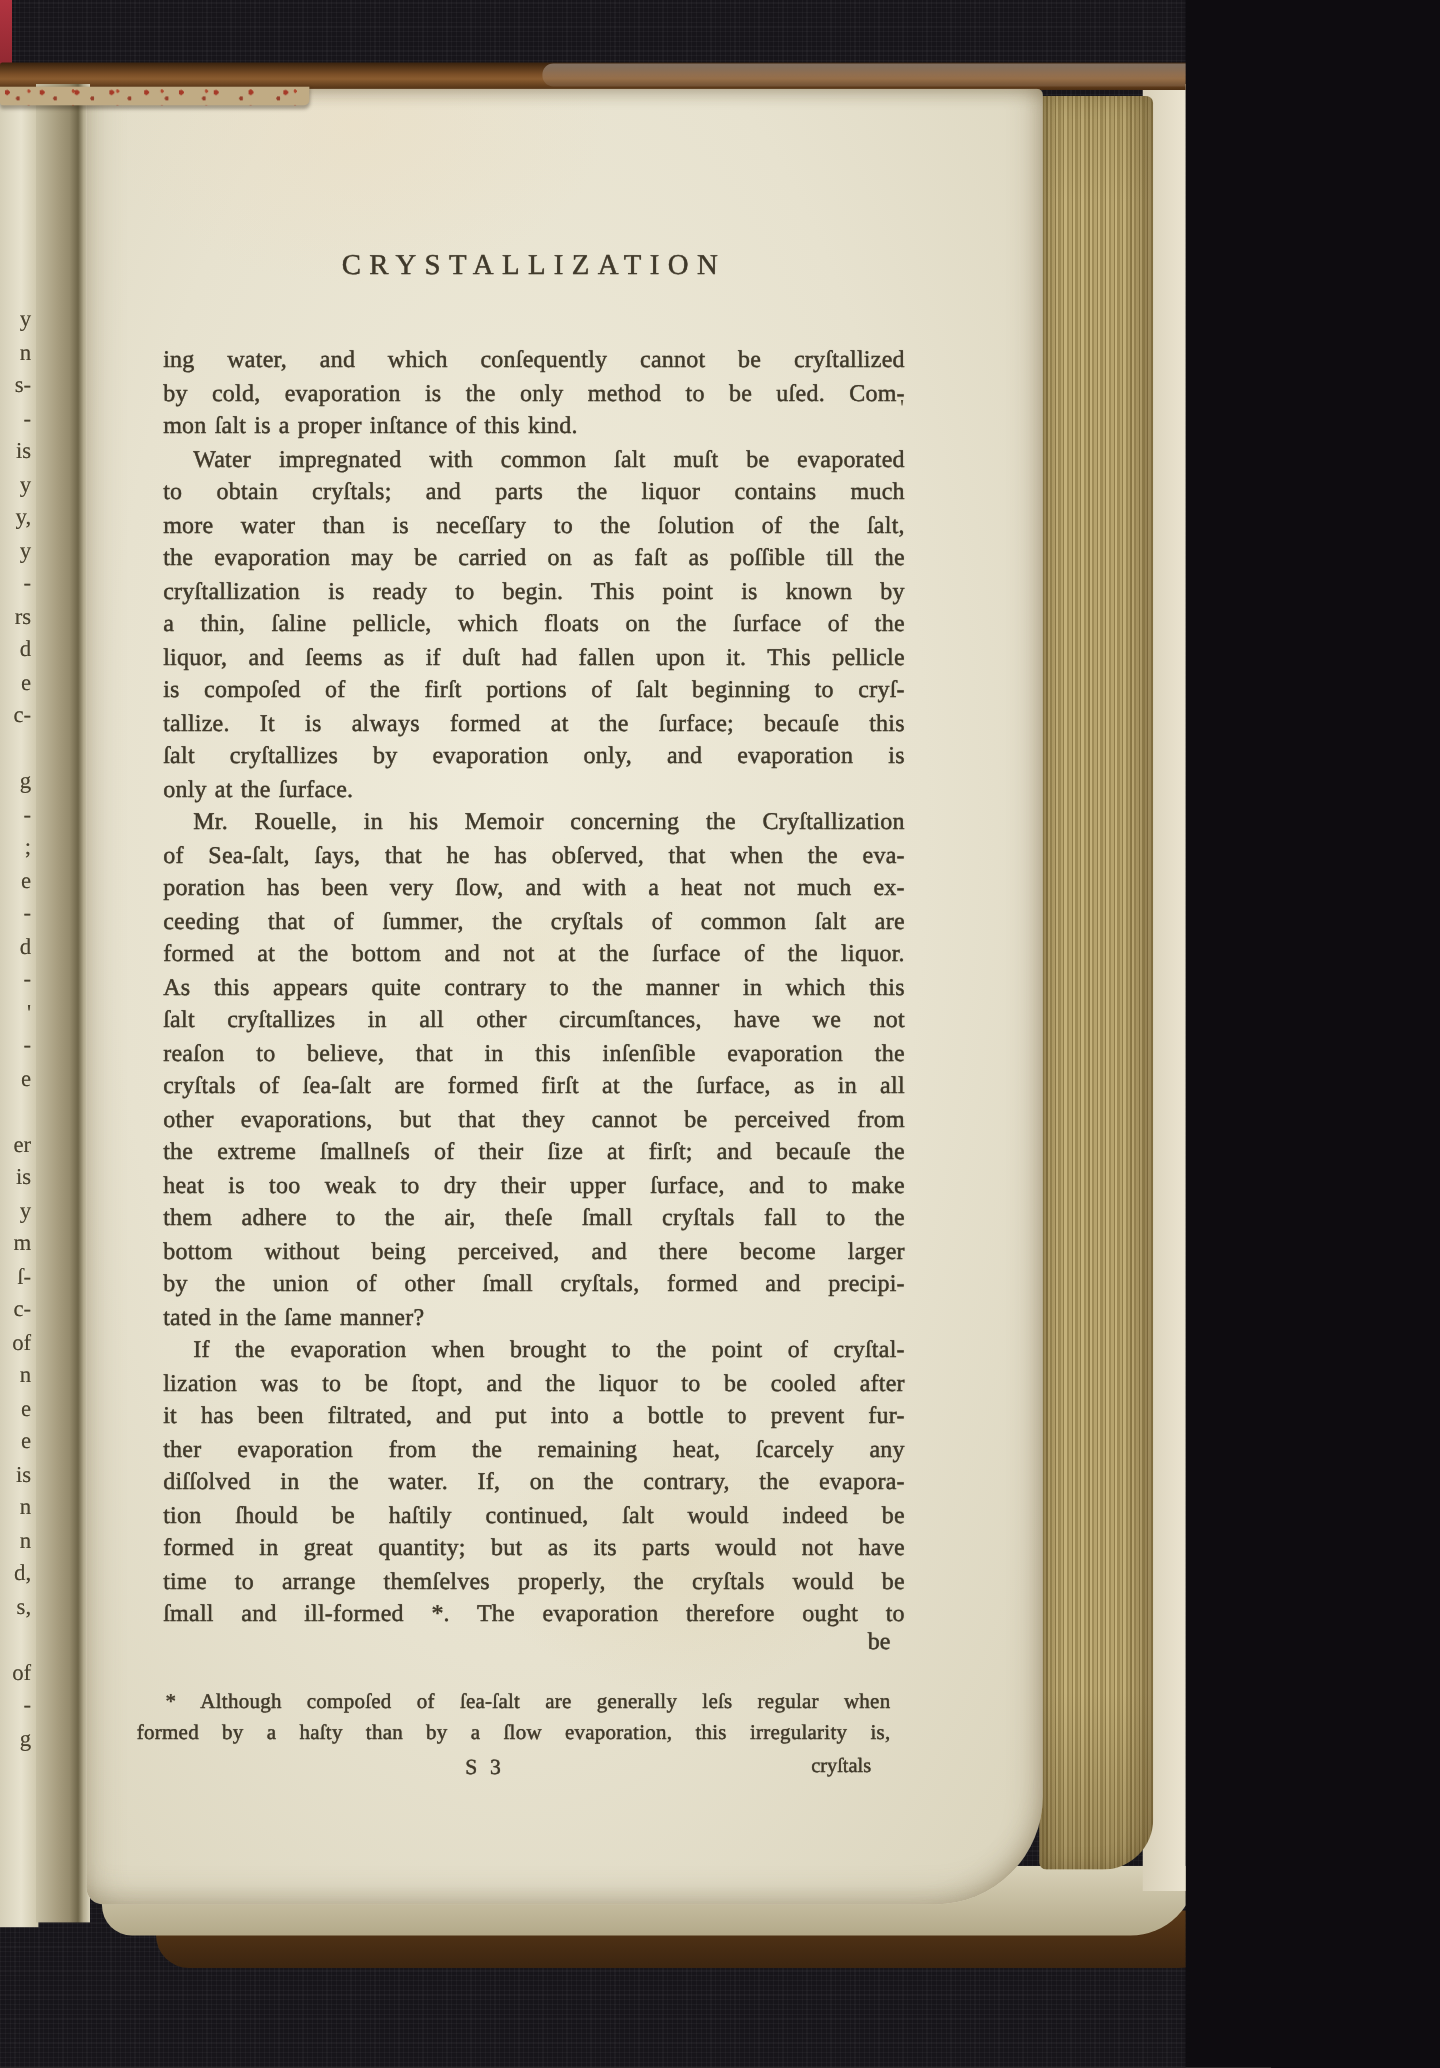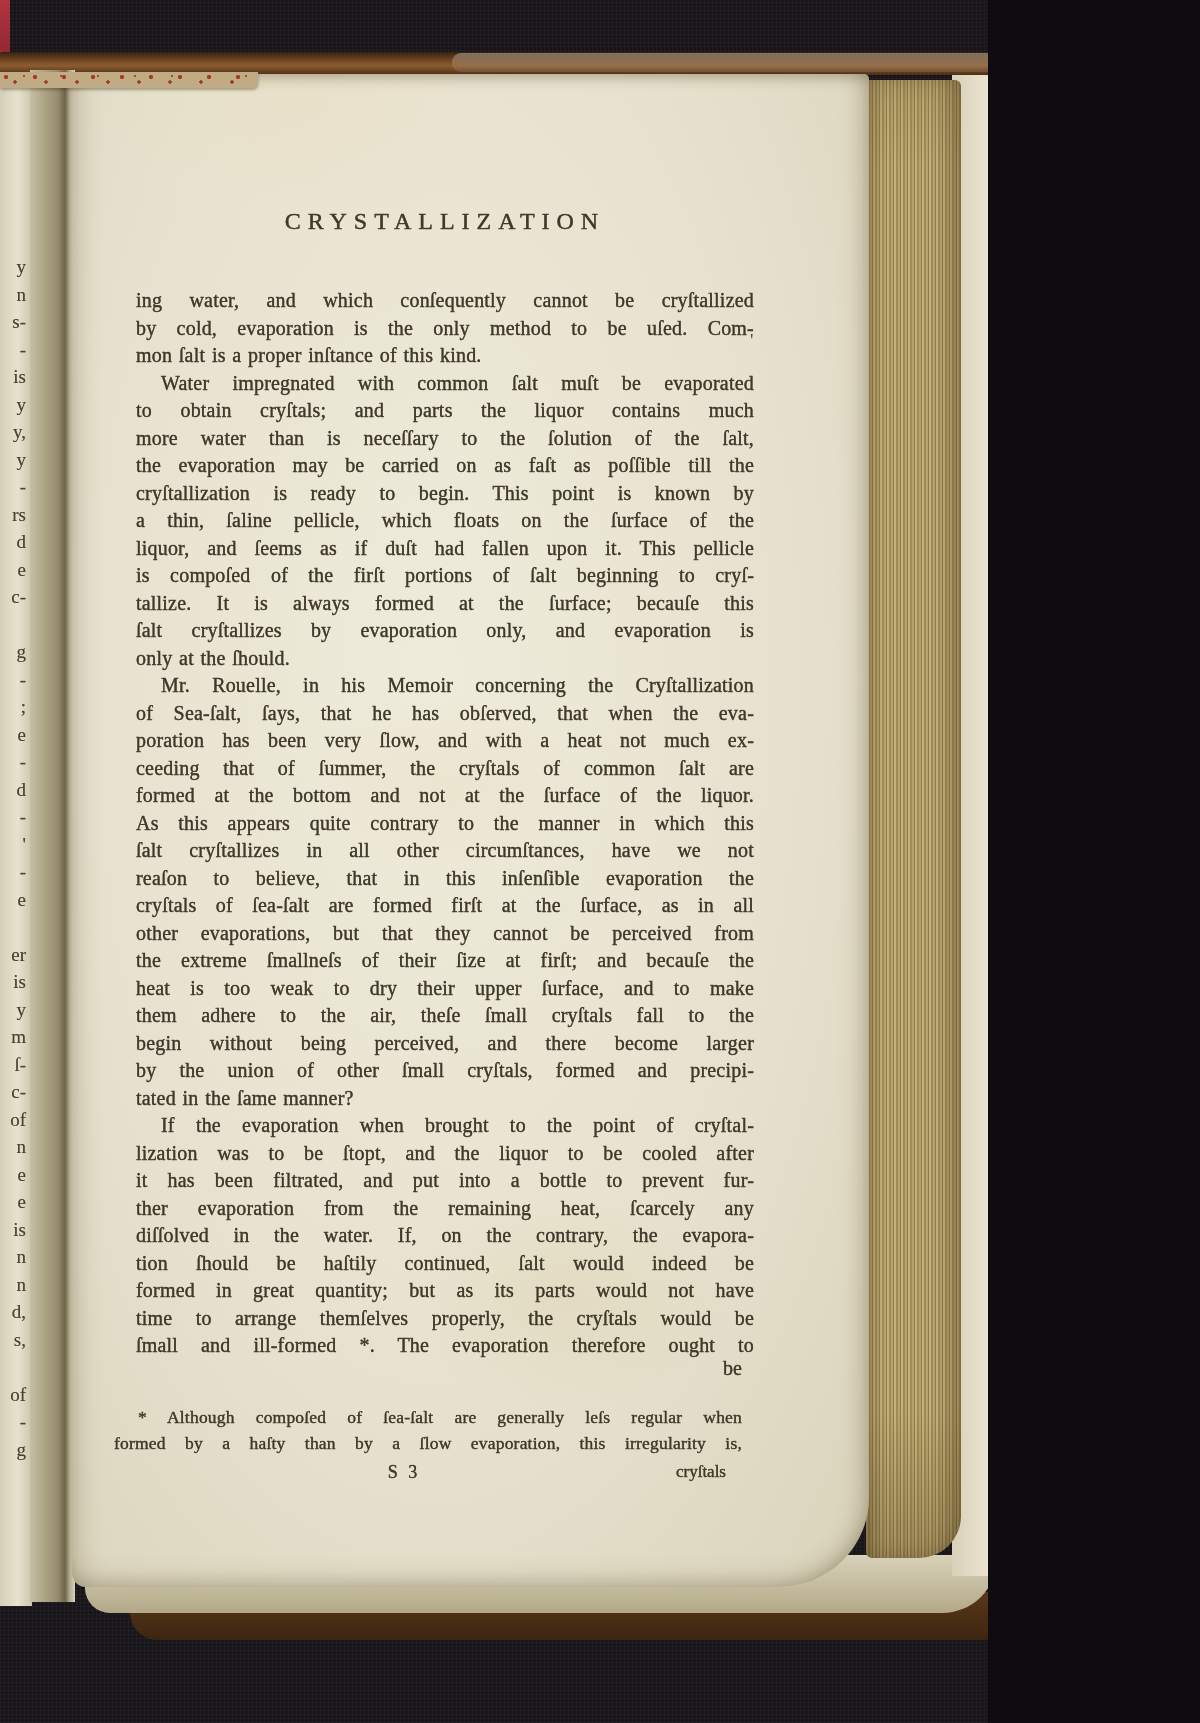--- a/index.html
+++ b/index.html
@@ -127,35 +127,35 @@
         <div class="tl ind">Water impregnated with common ſalt muſt be evaporated</div>
         <div class="tl">to obtain cryſtals; and parts the liquor contains much</div>
         <div class="tl">more water than is neceſſary to the ſolution of the ſalt,</div>
         <div class="tl">the evaporation may be carried on as faſt as poſſible till the</div>
         <div class="tl">cryſtallization is ready to begin.  This point is known by</div>
         <div class="tl">a thin, ſaline pellicle, which floats on the ſurface of the</div>
         <div class="tl">liquor, and ſeems as if duſt had fallen upon it.  This pellicle</div>
         <div class="tl">is compoſed of the firſt portions of ſalt beginning to cryſ-</div>
         <div class="tl">tallize.  It is always formed at the ſurface; becauſe this</div>
         <div class="tl">ſalt cryſtallizes by evaporation only, and evaporation is</div>
-        <div class="tl short">only at the ſhould.</div>
+        <div class="tl short">only at the ſurface.</div>
         <div class="tl ind">Mr. Rouelle, in his Memoir concerning the Cryſtallization</div>
         <div class="tl">of Sea-ſalt, ſays, that he has obſerved, that when the eva-</div>
         <div class="tl">poration has been very ſlow, and with a heat not much ex-</div>
         <div class="tl">ceeding that of ſummer, the cryſtals of common ſalt are</div>
         <div class="tl">formed at the bottom and not at the ſurface of the liquor.</div>
         <div class="tl">As this appears quite contrary to the manner in which this</div>
         <div class="tl">ſalt cryſtallizes in all other circumſtances, have we not</div>
         <div class="tl">reaſon to believe, that in this inſenſible evaporation the</div>
         <div class="tl">cryſtals of ſea-ſalt are formed firſt at the ſurface, as in all</div>
         <div class="tl">other evaporations, but that they cannot be perceived from</div>
         <div class="tl">the extreme ſmallneſs of their ſize at firſt; and becauſe the</div>
         <div class="tl">heat is too weak to dry their upper ſurface, and to make</div>
         <div class="tl">them adhere to the air, theſe ſmall cryſtals fall to the</div>
-        <div class="tl">begin without being perceived, and there become larger</div>
+        <div class="tl">bottom without being perceived, and there become larger</div>
         <div class="tl">by the union of other ſmall cryſtals, formed and precipi-</div>
         <div class="tl short">tated in the ſame manner?</div>
         <div class="tl ind">If the evaporation when brought to the point of cryſtal-</div>
         <div class="tl">lization was to be ſtopt, and the liquor to be cooled after</div>
         <div class="tl">it has been filtrated, and put into a bottle to prevent fur-</div>
         <div class="tl">ther evaporation from the remaining heat, ſcarcely any</div>
         <div class="tl">diſſolved in the water.  If, on the contrary, the evapora-</div>
         <div class="tl">tion ſhould be haſtily continued, ſalt would indeed be</div>
         <div class="tl">formed in great quantity; but as its parts would not have</div>
         <div class="tl">time to arrange themſelves properly, the cryſtals would be</div>

